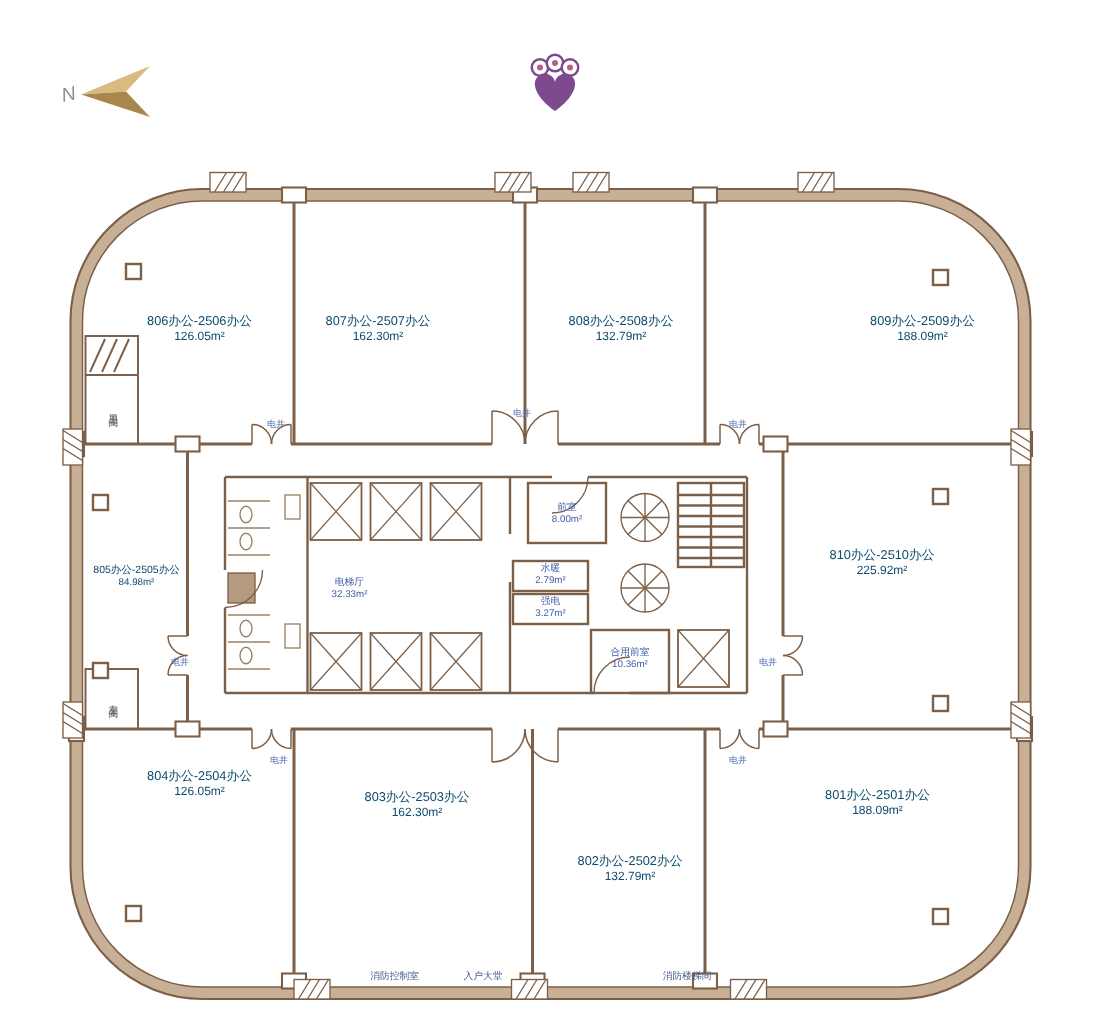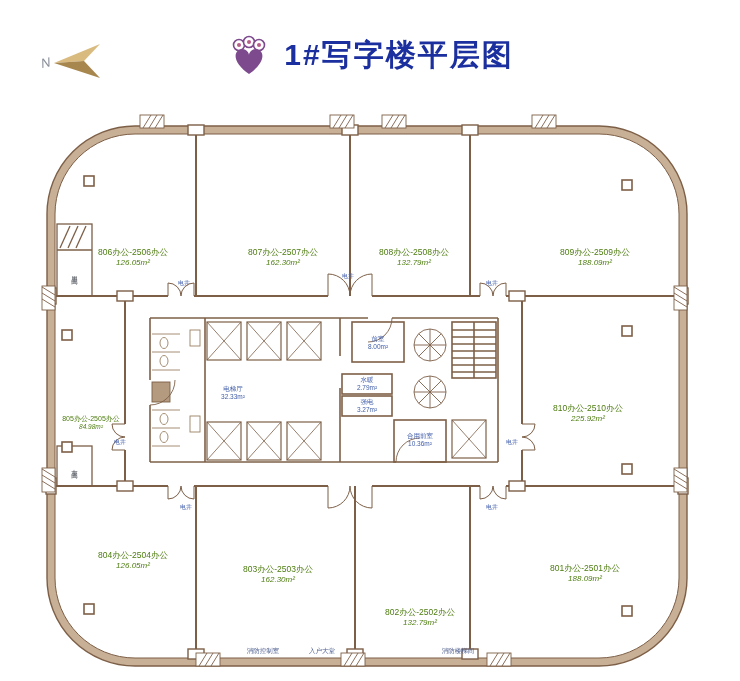--- a/index.html
+++ b/index.html
@@ -5,23 +5,23 @@
   html,body{margin:0;padding:0;}
   body{
     width:740px;height:681px;position:relative;background:#ffffff;
     font-family:"Liberation Sans","DejaVu Sans",sans-serif;overflow:hidden;
   }
   .stage{position:absolute;inset:0;width:740px;height:681px;}
   .plan-svg{position:absolute;left:0;top:0;width:740px;height:681px;}
   .header{position:absolute;top:34px;left:0;width:740px;display:flex;justify-content:center;align-items:center;gap:12px;}
   .title{margin:0;font-size:30px;font-weight:bold;color:#1c2f9e;letter-spacing:2px;line-height:1;}
   .compass{position:absolute;left:36px;top:36px;}
-  .unit-label{position:absolute;transform:translate(-50%,-50%);text-align:center;color:#4d7c0f;line-height:1.35;white-space:nowrap;margin-top:38px;}
+  .unit-label{position:absolute;transform:translate(-50%,-50%);text-align:center;color:#0c4a6e;line-height:1.35;white-space:nowrap;}
   .unit-label .u-name{display:block;font-size:8.5px;}
-  .unit-label .u-area{display:block;font-size:8px;font-style:italic;}
+  .unit-label .u-area{display:block;font-size:8px;}
   .unit-label.sm .u-name{font-size:7px;}
   .unit-label.sm .u-area{font-size:6.5px;}
   .core-label{position:absolute;transform:translate(-50%,-50%);text-align:center;color:#3f5ca8;line-height:1.25;white-space:nowrap;}
   .core-label span{display:block;font-size:6.5px;}
   .shaft-label{position:absolute;transform:translate(-50%,-50%);font-size:6px;color:#4a66ae;white-space:nowrap;}
   .v-label{position:absolute;transform:translate(-50%,-50%);writing-mode:vertical-rl;font-size:6.5px;color:#6b6f76;letter-spacing:1px;white-space:nowrap;}
   .bottom-label{position:absolute;transform:translate(-50%,-50%);font-size:6.5px;color:#4a5b8c;white-space:nowrap;}
 </style>
 </head>
 <body>
@@ -37,21 +37,20 @@
   <div class="header">
     <svg width="46" height="42" viewBox="0 0 46 42">
       <circle cx="13" cy="11" r="5.5" fill="#ffffff" stroke="#7d4a8d" stroke-width="1.6"></circle>
       <circle cx="23" cy="8" r="5.5" fill="#ffffff" stroke="#7d4a8d" stroke-width="1.6"></circle>
       <circle cx="33" cy="11" r="5.5" fill="#ffffff" stroke="#7d4a8d" stroke-width="1.6"></circle>
       <circle cx="13" cy="11" r="2" fill="#b85c8a"></circle>
       <circle cx="23" cy="8" r="2" fill="#b85c8a"></circle>
       <circle cx="33" cy="11" r="2" fill="#b85c8a"></circle>
       <path d="M 23 40 C 10 31 6 20 13 16 C 18 13 23 18 23 21 C 23 18 28 13 33 16 C 40 20 36 31 23 40 Z" fill="#7d4a8d"></path>
     </svg>
-    <h1 class="title">1#写字楼平层图</h1>
   </div>
 
   <svg class="plan-svg" viewBox="0 0 740 681">
     <defs>
       <g id="elev">
         <rect x="0" y="0" width="34" height="38" fill="#ffffff" stroke="#7d5f47" stroke-width="1.2"></rect>
         <line x1="0" y1="0" x2="34" y2="38" stroke="#7d5f47" stroke-width="0.8"></line>
         <line x1="34" y1="0" x2="0" y2="38" stroke="#7d5f47" stroke-width="0.8"></line>
       </g>
       <g id="ddoor" fill="none" stroke="#7d5f47" stroke-width="1">
@@ -235,29 +234,29 @@
       <use href="#hboxh" transform="translate(42,492) rotate(-90)"></use>
       <use href="#hboxh" transform="translate(674,310) rotate(-90)"></use>
       <use href="#hboxh" transform="translate(674,492) rotate(-90)"></use>
     </g>
   </svg>
 
   <div class="unit-label" style="left:133px;top:220px">
     <span class="u-name">806办公-2506办公</span>
     <span class="u-area">126.05m²</span>
   </div>
-  <div class="unit-label" style="left:283px;top:220px">
+  <div class="unit-label" style="left:252px;top:220px">
     <span class="u-name">807办公-2507办公</span>
     <span class="u-area">162.30m²</span>
   </div>
   <div class="unit-label" style="left:414px;top:220px">
     <span class="u-name">808办公-2508办公</span>
     <span class="u-area">132.79m²</span>
   </div>
-  <div class="unit-label" style="left:595px;top:220px">
+  <div class="unit-label" style="left:615px;top:220px">
     <span class="u-name">809办公-2509办公</span>
     <span class="u-area">188.09m²</span>
   </div>
   <div class="unit-label sm" style="left:91px;top:385px">
     <span class="u-name">805办公-2505办公</span>
     <span class="u-area">84.98m²</span>
   </div>
   <div class="unit-label" style="left:588px;top:376px">
     <span class="u-name">810办公-2510办公</span>
     <span class="u-area">225.92m²</span>

